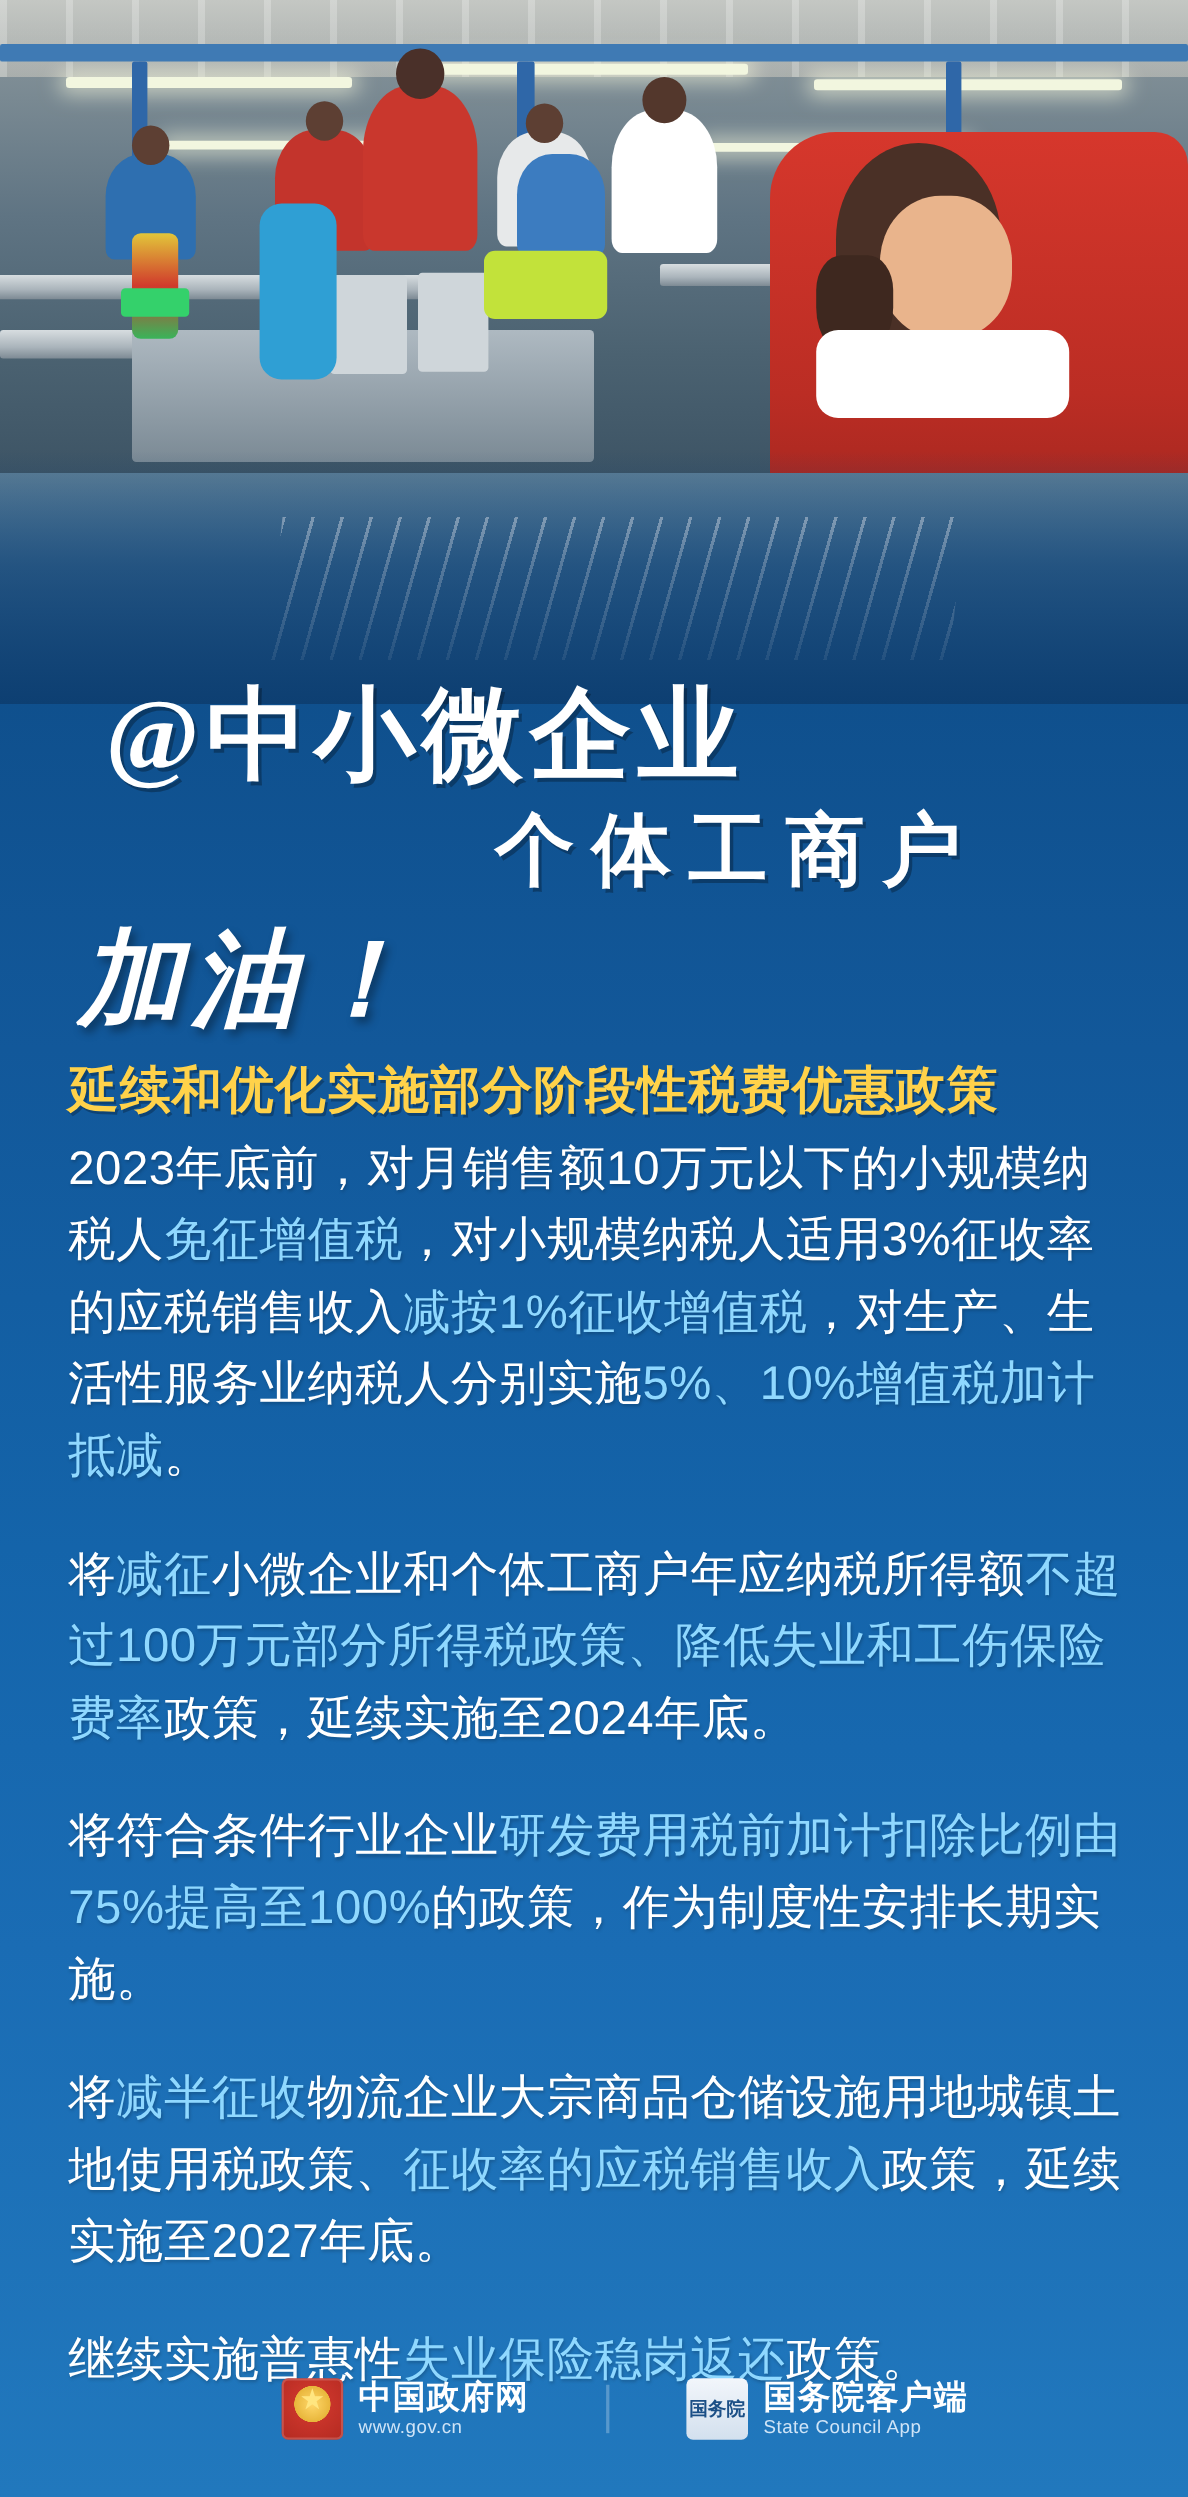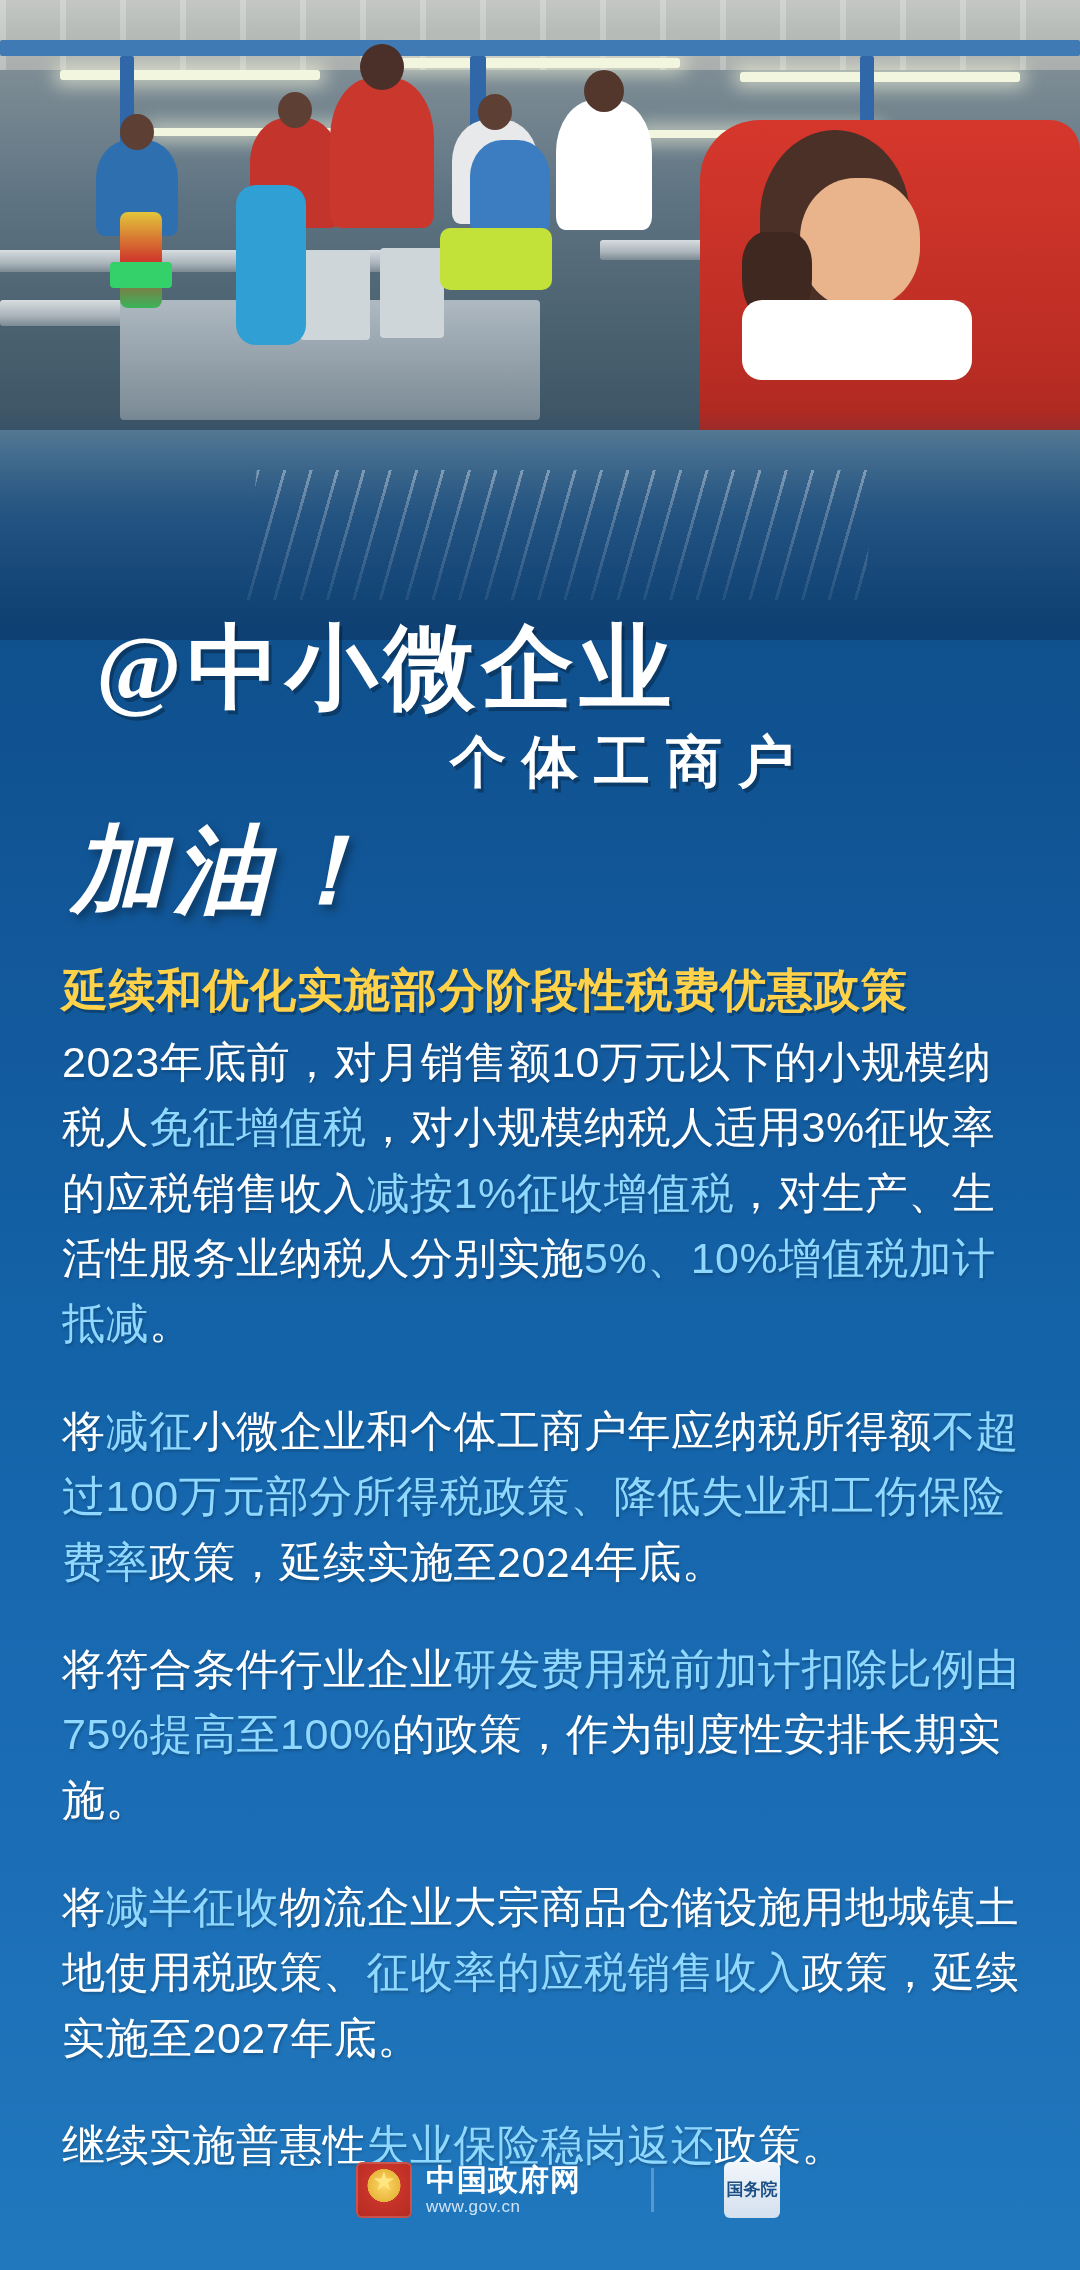--- a/index.html
+++ b/index.html
@@ -107,21 +107,21 @@
     letter-spacing: 6px;
     color: #ffffff;
     padding-left: 96px;
     text-shadow: 3px 4px 0 rgba(0,0,0,0.28);
     line-height: 1.05;
     white-space: nowrap;
   }
   .hl-line2 {
     font-family: "Liberation Serif", "DejaVu Serif", serif;
     font-weight: 700;
-    font-size: 56px;
+    font-size: 72px;
     letter-spacing: 16px;
     color: #ffffff;
     padding-left: 450px;
     text-shadow: 3px 4px 0 rgba(0,0,0,0.28);
     margin-top: 8px;
     white-space: nowrap;
   }
   .hl-jiayou {
     font-family: "Liberation Serif", "DejaVu Serif", serif;
     font-weight: 700;
@@ -310,16 +310,20 @@
       <div class="brand-text">
         <div class="cn">中国政府网</div>
         <div class="en">www.gov.cn</div>
       </div>
     </div>
 
     <div class="divider-dot"></div>
 
     <div class="brand">
       <div class="emblem2">国务院</div>
+      <div class="brand-text">
+        <div class="cn">国务院客户端</div>
+        <div class="en">State Council App</div>
+      </div>
     </div>
   </div>
 
 </div>
 
 </body></html>

